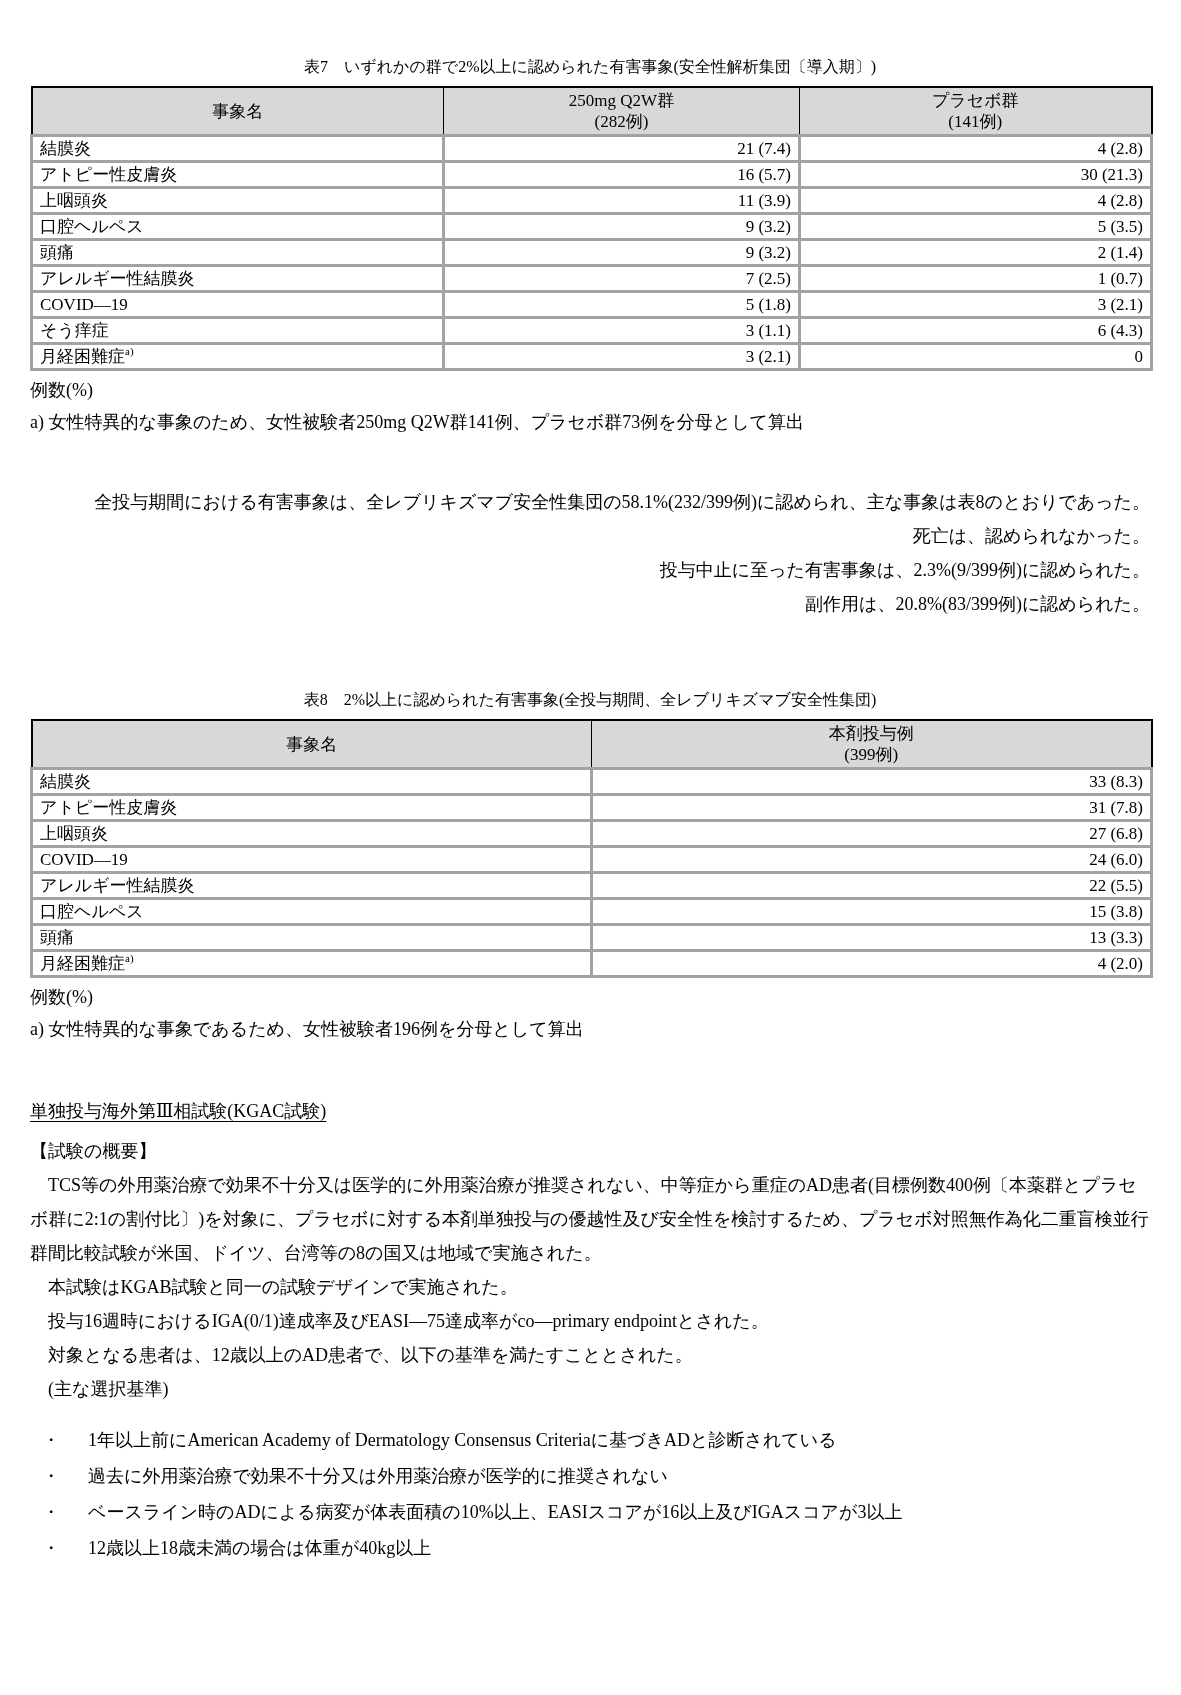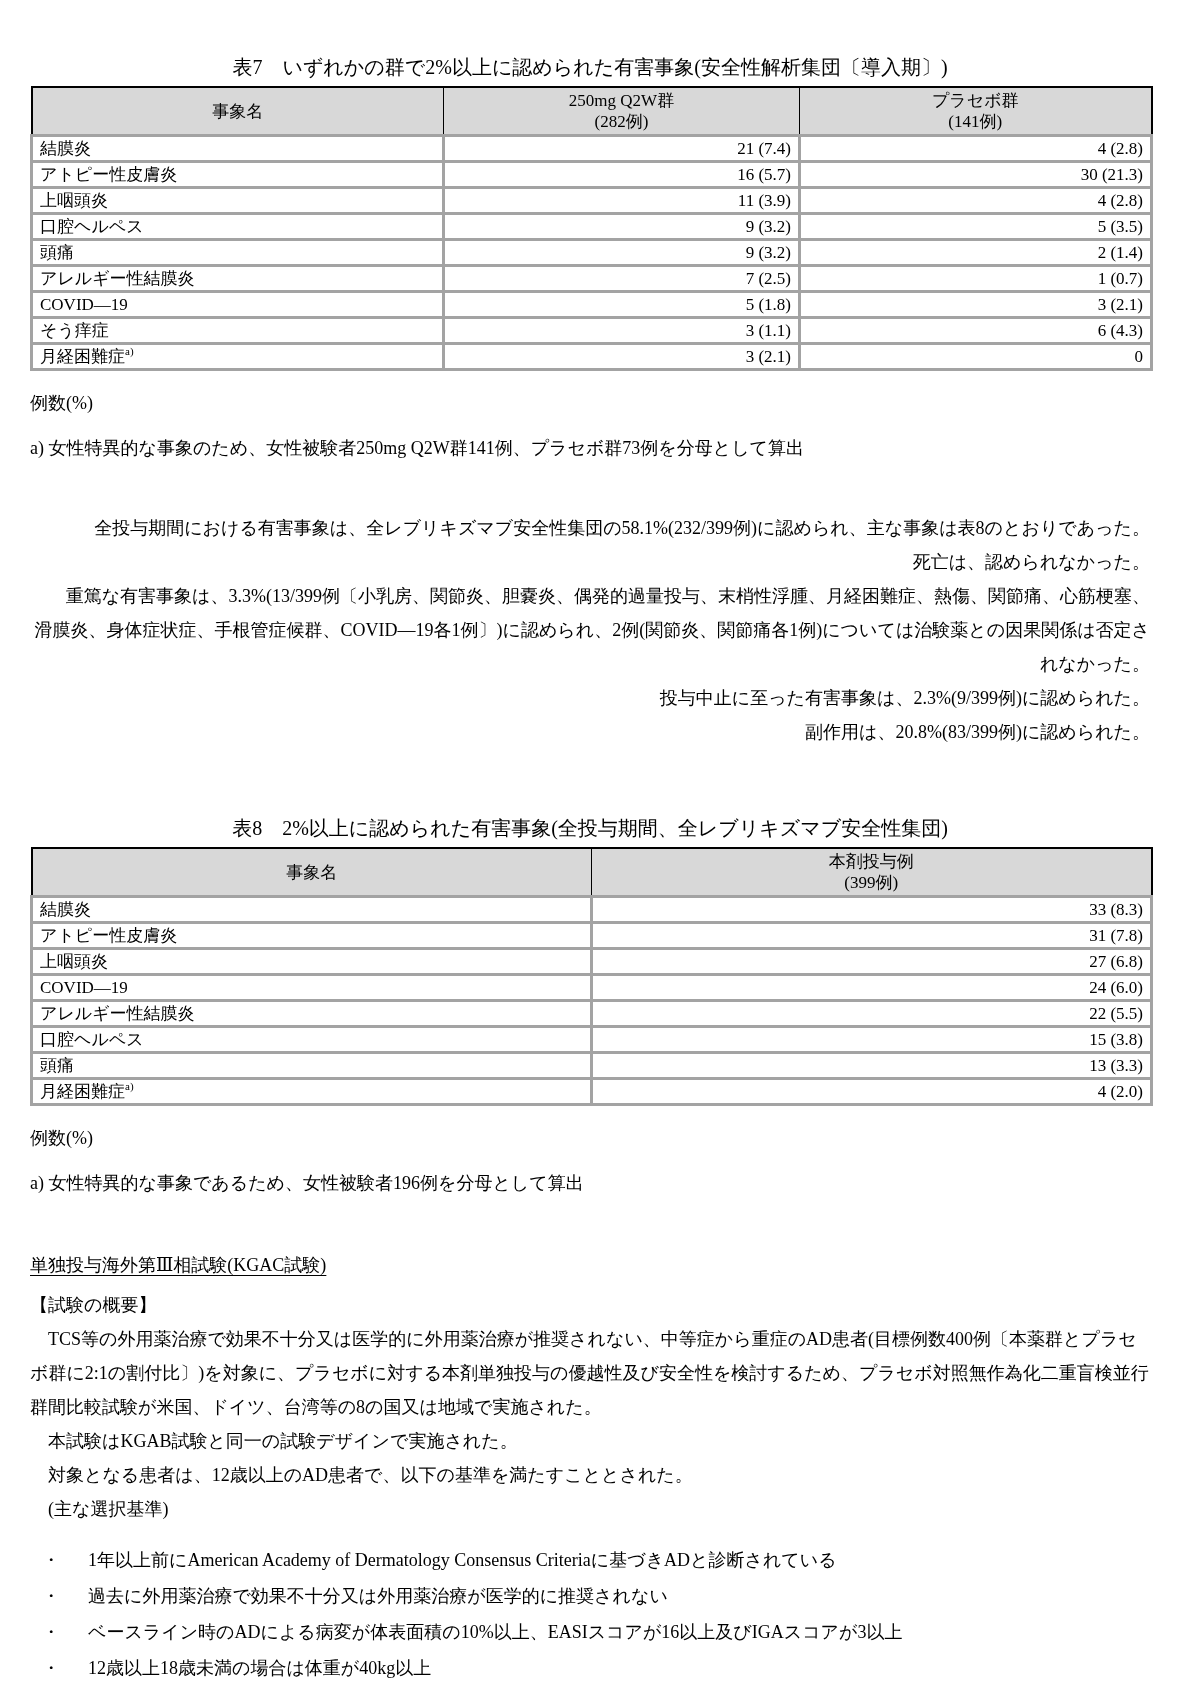--- a/index.html
+++ b/index.html
@@ -4,35 +4,35 @@
 <style>
   * { box-sizing: border-box; }
   html, body { margin: 0; padding: 0; }
   body {
     width: 1181px; height: 1695px;
     background: #ffffff; color: #000;
     font-family: "Liberation Serif", "DejaVu Serif", serif;
   }
   .page { width: 1181px; height: 1695px; padding: 56px 31px 0 30px; overflow: hidden; }
 
-  .tbl-title { text-align: center; font-size: 20px; line-height: 22px; margin-bottom: 8px; }
+  .tbl-title { text-align: center; font-size: 16px; line-height: 22px; margin-bottom: 8px; }
 
   table { width: 100%; border-collapse: collapse; border: 2px solid #000; table-layout: fixed; }
   th {
     background: #d8d8d8; font-weight: normal; font-size: 17px;
     border: 1px solid #000; border-bottom: 2px solid #000;
     padding: 2px 4px; line-height: 21px; text-align: center; vertical-align: middle;
   }
   td { border: 3px solid #a3a3a3; font-size: 17px; line-height: 23px; height: 24px; padding: 0 7px; }
   td.val { text-align: right; }
   .t7 .c1 { width: 412px; } .t7 .c2 { width: 356px; } .t7 .c3 { width: 352px; }
   .t8 .c1 { width: 560px; } .t8 .c2 { width: 560px; }
   sup { font-size: 11px; line-height: 0; }
 
-  .note { font-size: 18px; line-height: 26px; margin-top: 19px; }
+  .note { font-size: 18px; line-height: 26px; margin-top: 6px; }
 
   .para-block { margin-top: 50px; text-align: right; }
   p.body { margin: 0; font-size: 18px; line-height: 34px; text-indent: 1em; }
 
   .t8title { margin-top: 68px; }
   .t8notes { margin-top: 4px; }
 
   .kgac-heading { margin-top: 56px; font-size: 18px; line-height: 26px; }
   .kgac-heading .ul { text-decoration: underline; text-underline-offset: 4px; }
   .kgac-sub { margin-top: 14px; font-size: 18px; line-height: 26px; }
@@ -109,21 +109,20 @@
           <td class="c3 val">0</td>
         </tr>
     </tbody>
   </table>
   <div class="note">例数(%)</div>
   <div class="note">a) 女性特異的な事象のため、女性被験者250mg Q2W群141例、プラセボ群73例を分母として算出</div>
 
   <div class="para-block">
     <p class="body">全投与期間における有害事象は、全レブリキズマブ安全性集団の58.1%(232/399例)に認められ、主な事象は表8のとおりであった。</p>
     <p class="body">死亡は、認められなかった。</p>
-    <p class="body">重篤な有害事象は、3.3%(13/399例〔小乳房、関節炎、胆嚢炎、偶発的過量投与、末梢性浮腫、月経困難症、熱傷、関節痛、心筋梗塞、滑膜炎、身体症状症、手根管症候群、COVID—19各1例〕)に認められ、2例(関節炎、関節痛各1例)については治験薬との因果関係は否定されなかった。</p>
     <p class="body">投与中止に至った有害事象は、2.3%(9/399例)に認められた。</p>
     <p class="body">副作用は、20.8%(83/399例)に認められた。</p>
   </div>
 
   <div class="tbl-title t8title">表8　2%以上に認められた有害事象(全投与期間、全レブリキズマブ安全性集団)</div>
   <table class="t8">
     <thead>
       <tr>
         <th class="c1">事象名</th>
         <th class="c2">
@@ -172,20 +171,21 @@
     <div class="note">a) 女性特異的な事象であるため、女性被験者196例を分母として算出</div>
   </div>
 
   <div class="kgac-heading">
     <span class="ul">単独投与海外第Ⅲ相試験(KGAC試験)</span>
   </div>
   <div class="kgac-sub">【試験の概要】</div>
   <div class="kgac-paras">
     <p class="body">TCS等の外用薬治療で効果不十分又は医学的に外用薬治療が推奨されない、中等症から重症のAD患者(目標例数400例〔本薬群とプラセボ群に2:1の割付比〕)を対象に、プラセボに対する本剤単独投与の優越性及び安全性を検討するため、プラセボ対照無作為化二重盲検並行群間比較試験が米国、ドイツ、台湾等の8の国又は地域で実施された。</p>
     <p class="body">本試験はKGAB試験と同一の試験デザインで実施された。</p>
+    <p class="body">投与16週時におけるIGA(0/1)達成率及びEASI—75達成率がco—primary endpointとされた。</p>
     <p class="body">対象となる患者は、12歳以上のAD患者で、以下の基準を満たすこととされた。</p>
     <p class="body">(主な選択基準)</p>
   </div>
   <div class="bullets">
     <div class="bullet-row">
       <span class="bullet-marker">・</span>
       <span>1年以上前にAmerican Academy of Dermatology Consensus Criteriaに基づきADと診断されている</span>
     </div>
     <div class="bullet-row">
       <span class="bullet-marker">・</span>

